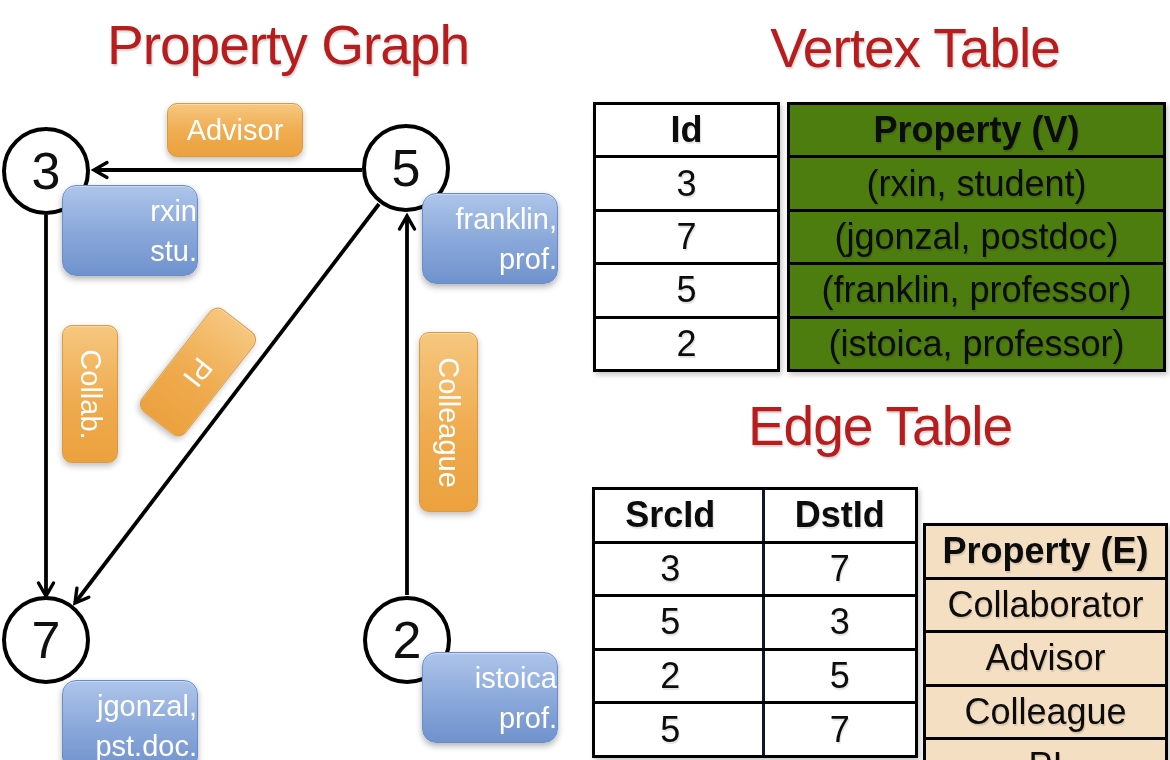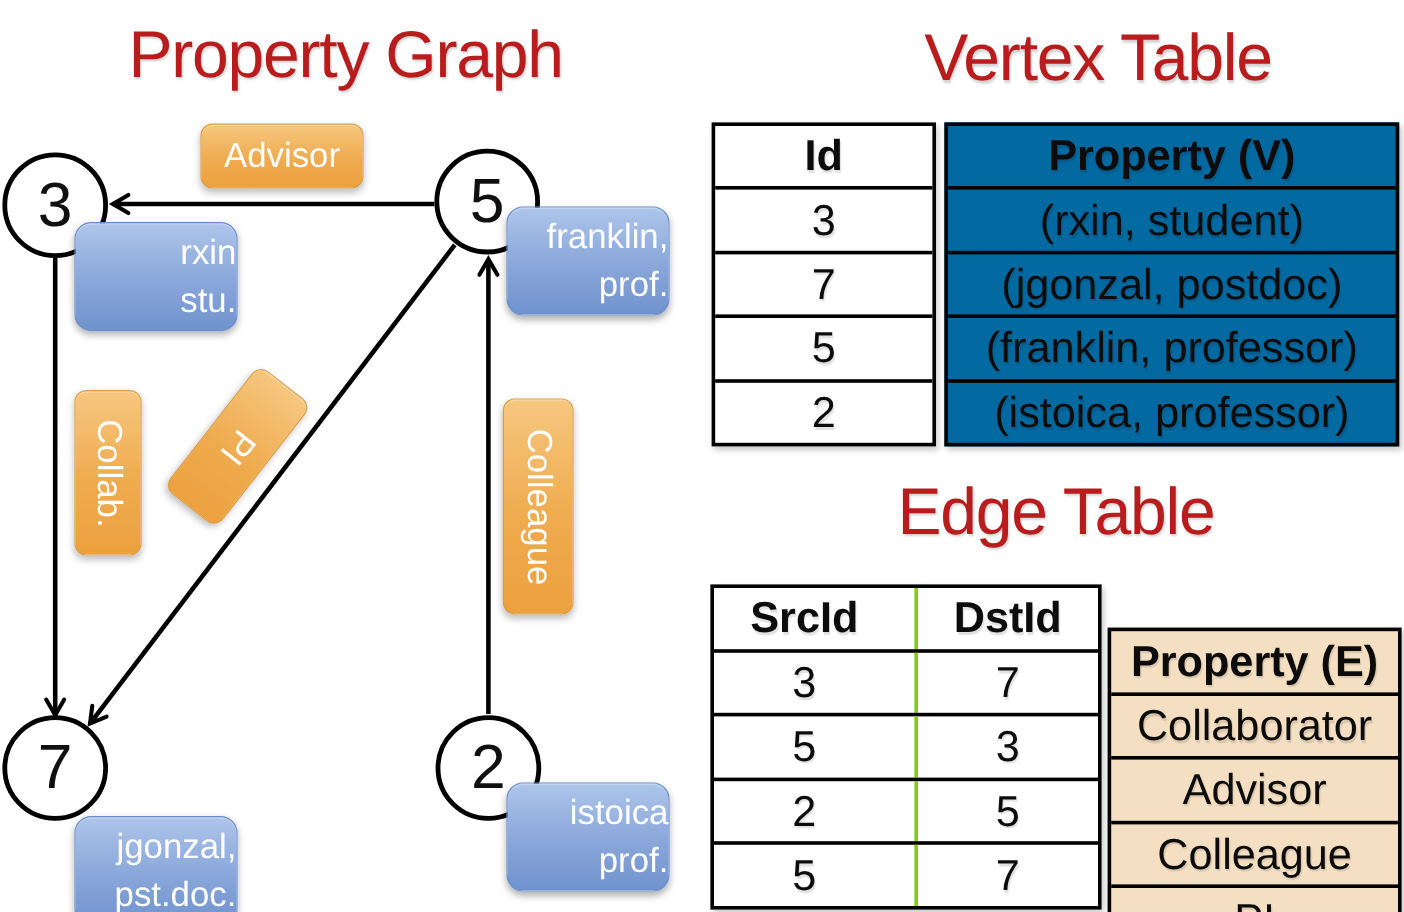--- a/index.html
+++ b/index.html
@@ -28,21 +28,21 @@
   .n7{left:2px;top:596px;}
   .n2{left:363px;top:596px;}
   .vprop{
     position:absolute;width:136px;height:91px;box-sizing:border-box;
     border-radius:14px;border:1px solid #6a8cc8;
     background:linear-gradient(180deg,#aec5ea 0%,#8aa8da 52%,#7092cd 100%);
     box-shadow:0 3px 6px rgba(0,0,0,0.30), inset 0 1px 0 rgba(255,255,255,0.35);
     color:#fff;font-size:29px;line-height:1.38;padding:5px 0 0 17px;text-align:right;
   }
   .b-rxin{left:62px;top:185px;}
-  .b-franklin{left:422px;top:172px;}
+  .b-franklin{left:422px;top:193px;}
   .b-jgonzal{left:62px;top:680px;}
   .b-istoica{left:422px;top:652px;}
   .elabel{
     position:absolute;box-sizing:border-box;border-radius:10px;border:1px solid #d99b40;
     background:linear-gradient(180deg,#f6c77f 0%,#efab4f 55%,#eca13e 100%);
     box-shadow:0 3px 6px rgba(0,0,0,0.25), inset 0 1px 0 rgba(255,255,255,0.35);
     color:#fff;font-size:29px;display:flex;align-items:center;justify-content:center;
   }
   .l-advisor{left:167px;top:103px;width:136px;height:54px;}
   .l-collab{left:62px;top:325px;width:56px;height:138px;}
@@ -56,27 +56,27 @@
     box-shadow:2px 3px 5px rgba(0,0,0,0.22);
   }
   .tbl-box .cell{
     flex:1;display:flex;align-items:center;justify-content:center;
     font-size:36px;color:#0c0c0c;border-top:3px solid #000;
     text-shadow:1px 2px 1px rgba(0,0,0,0.12);white-space:nowrap;
   }
   .tbl-box .cell:first-child{border-top:none;}
   .hdr{font-weight:bold;font-size:34px;}
   .vt-id{left:593px;top:102px;width:187px;height:270px;background:#fff;justify-content:center;}
-  .vt-prop{left:787px;top:102px;width:379px;height:270px;background:#0369a1;}
+  .vt-prop{left:787px;top:102px;width:379px;height:270px;background:#4d7c0f;}
   .et-ids{left:592px;top:487px;width:326px;height:271px;background:#fff;}
   .et-prop{left:923px;top:487px;width:245px;height:271px;background:#f5dfc2;margin-top:36px;}
   .erow{flex:1;display:flex;border-top:3px solid #000;}
   .erow:first-child{border-top:none;}
   .erow .cell{flex:1;border-top:none;}
-  .erow .c-dst{border-left:3px solid #84cc16;margin-left:16px;}
+  .erow .c-dst{border-left:3px solid #0f172a;margin-left:16px;}
 </style>
 </head>
 <body>
 
 <div class="stage">
 
   <div class="fig-title t-graph">Property Graph</div>
 
   <svg class="edges-svg" viewBox="0 0 600 760" xmlns="http://www.w3.org/2000/svg">
     <defs>

